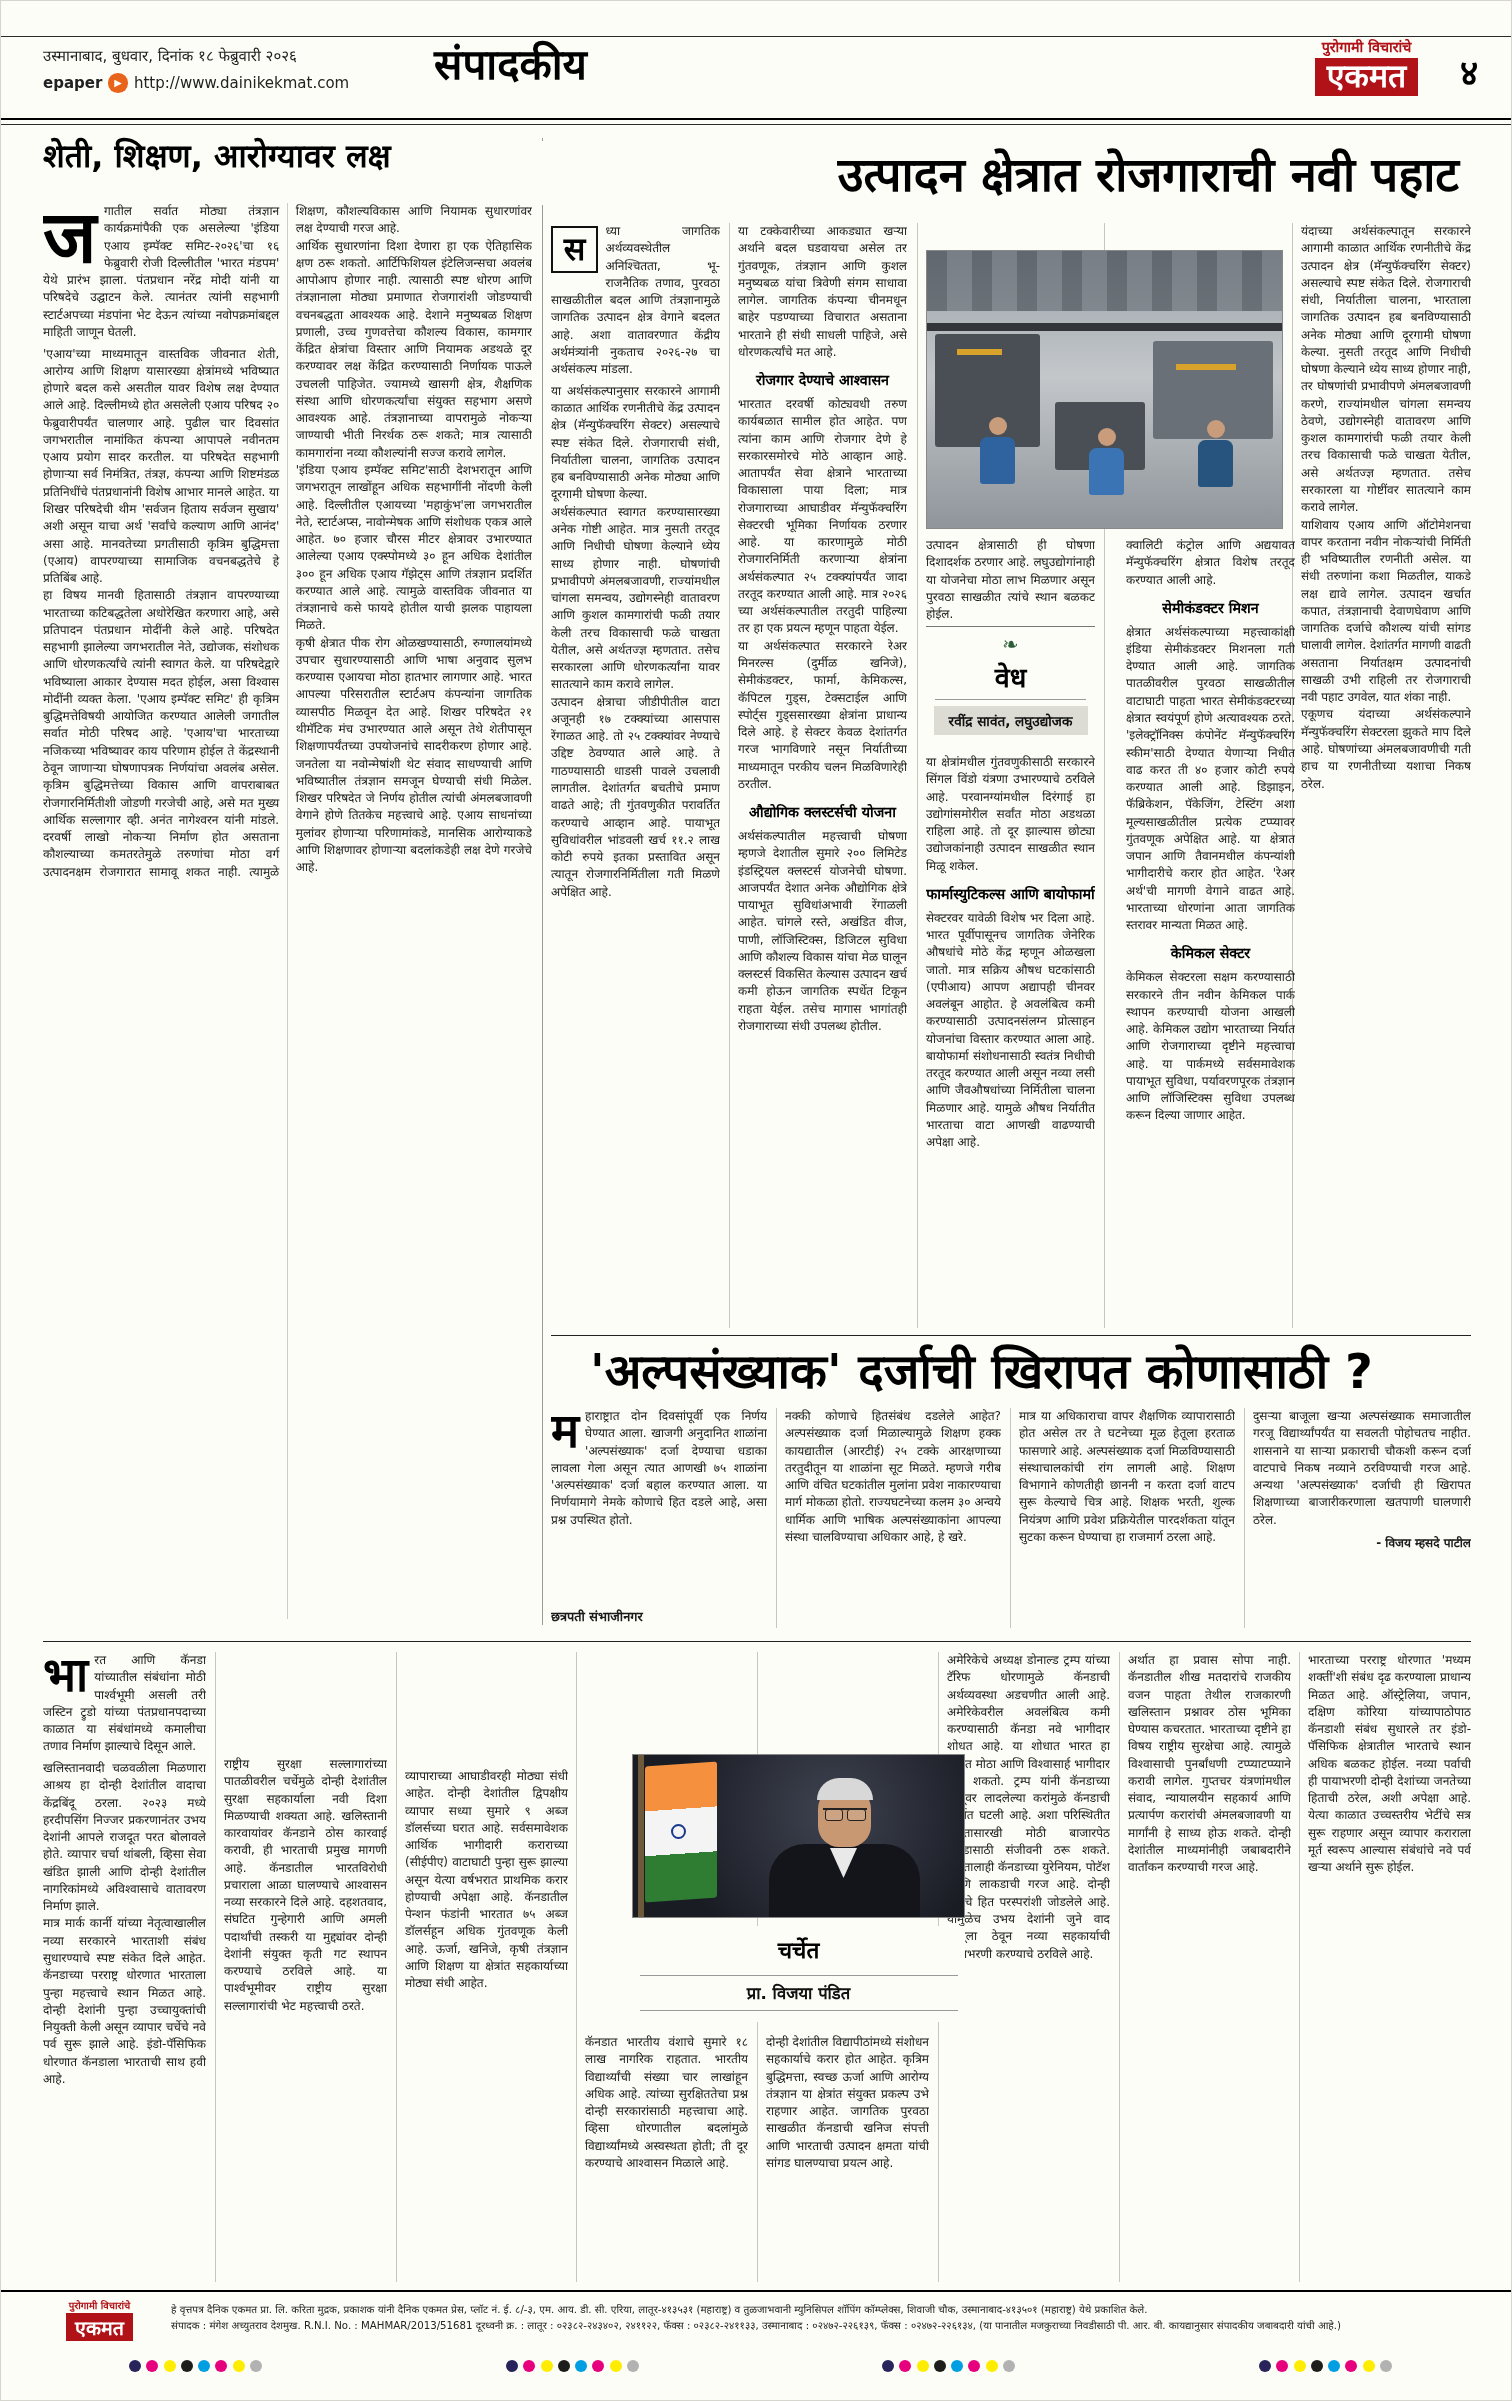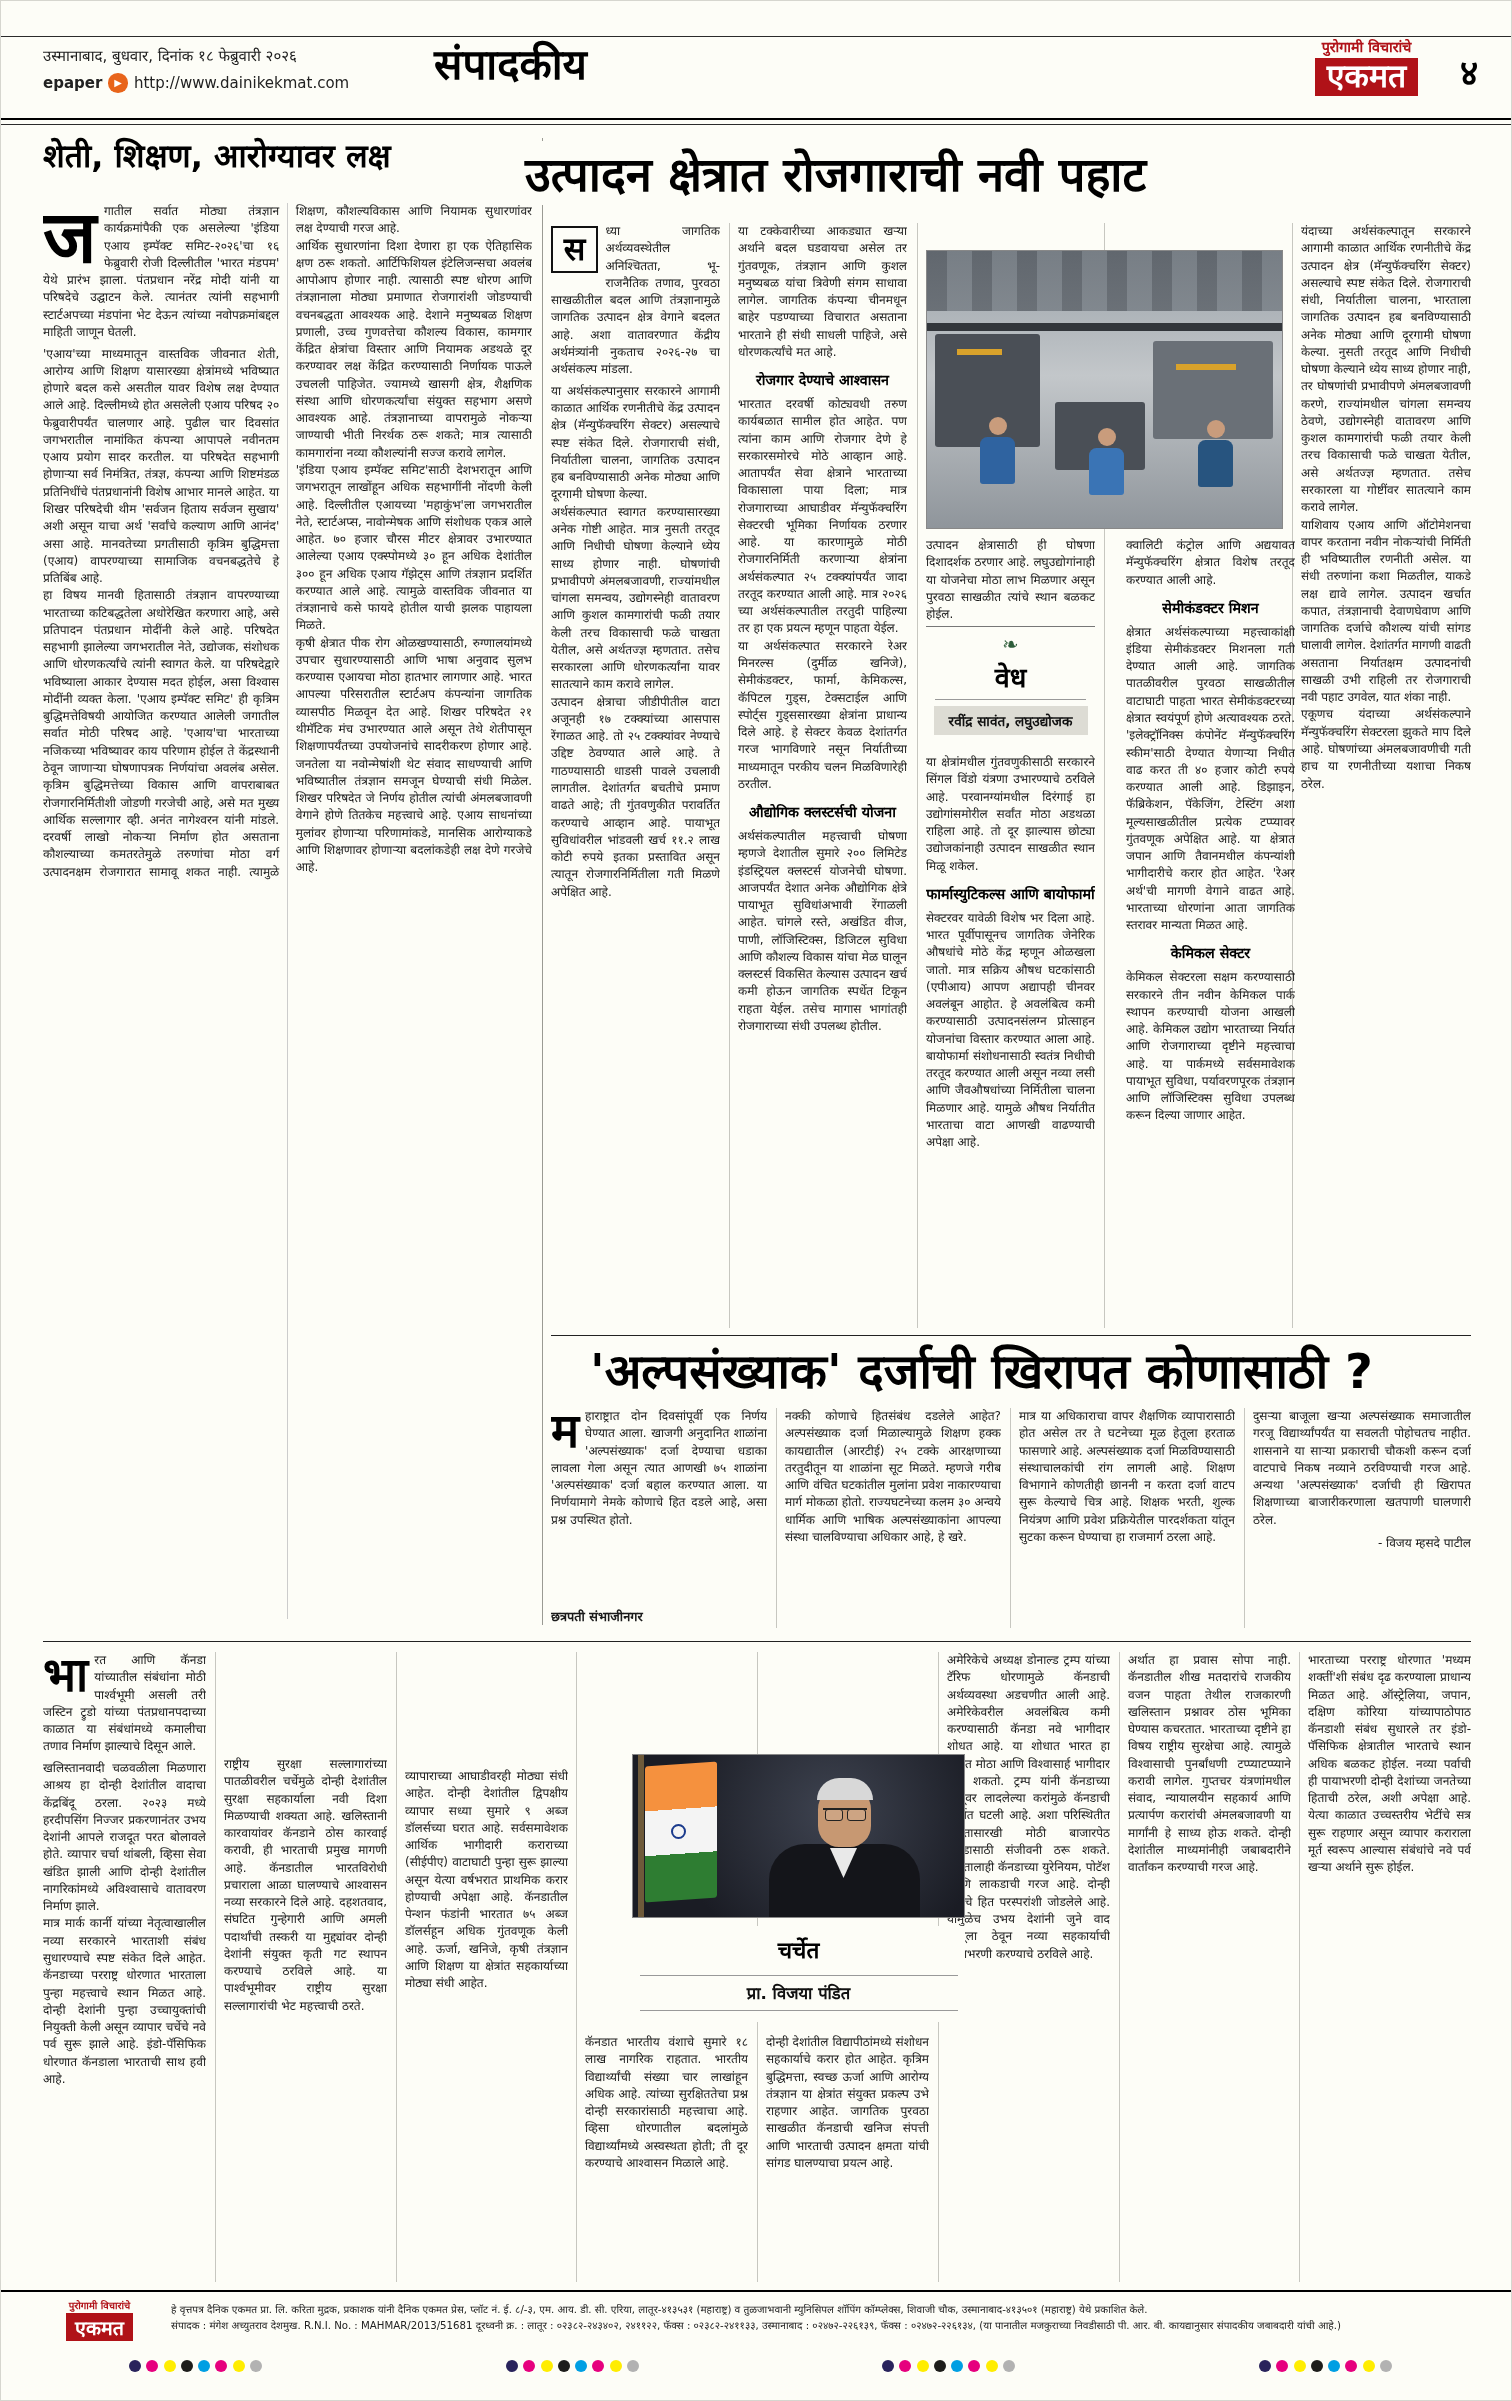--- a/index.html
+++ b/index.html
@@ -79,21 +79,21 @@
   
   .tagbox { position:absolute; z-index:4; background:#fdfdf7; text-align:center; border-top:0.8px solid #777; }
   .tagbox .orn { font-size:19.6px; color:#2e5d3a; padding-top:6px; }
   .tagbox .lbl { font-size:27px; font-weight:700; color:#000; padding:1.5px 0 4.5px; }
   .tagbox .sep { height:0.8px; background:#999; margin:0 9px; }
   .tagbox .auth { margin:6px 7.5px 0; background:#dddcd4; font-size:13.6px; font-weight:700; padding:5.3px 3px; }
   .charchet .lbl { font-size:22.6px; }
   .charchet .auth { background:#fdfdf7; border-top:0.8px solid #999; border-bottom:0.8px solid #999;
                     font-size:16.6px; }
 
-  .byline { text-align:right; font-weight:400; margin-top:6px; }
+  .byline { text-align:right; font-weight:700; margin-top:6px; }
   .place-dateline { position:absolute; bottom:1.5px; left:0; font-weight:700; font-size:12.8px; }
 
   
   .footer-logo { position:absolute; left:42px; top:2298px; width:113px; text-align:center; }
   .footer-logo .tag { font-size:9.8px; font-weight:700; color:#b01218; }
   .footer-logo .name { display:inline-block; background:#b01218; color:#fff; font-size:19.6px;
                        font-weight:700; padding:0.8px 9px; margin-top:0.8px; }
   .imprint { position:absolute; left:170px; top:2301px; width:1300px; font-size:10.2px;
              line-height:1.55; color:#222; text-align:justify; }
   .regmarks { position:absolute; top:2359px; display:flex; gap:5.3px; }
@@ -132,21 +132,21 @@
     <span class="dc dc-plain">ज</span><span>गातील सर्वात मोठ्या तंत्रज्ञान कार्यक्रमांपैकी एक असलेल्या 'इंडिया एआय इम्पॅक्ट समिट-२०२६'चा १६ फेब्रुवारी रोजी दिल्लीतील 'भारत मंडपम' येथे प्रारंभ झाला. पंतप्रधान नरेंद्र मोदी यांनी या परिषदेचे उद्घाटन केले. त्यानंतर त्यांनी सहभागी स्टार्टअपच्या मंडपांना भेट देऊन त्यांच्या नवोपक्रमांबद्दल माहिती जाणून घेतली.</span>
     <p class="rest">'एआय'च्या माध्यमातून वास्तविक जीवनात शेती, आरोग्य आणि शिक्षण यासारख्या क्षेत्रांमध्ये भविष्यात होणारे बदल कसे असतील यावर विशेष लक्ष देण्यात आले आहे. दिल्लीमध्ये होत असलेली एआय परिषद २० फेब्रुवारीपर्यंत चालणार आहे. पुढील चार दिवसांत जगभरातील नामांकित कंपन्या आपापले नवीनतम एआय प्रयोग सादर करतील. या परिषदेत सहभागी होणाऱ्या सर्व निमंत्रित, तंत्रज्ञ, कंपन्या आणि शिष्टमंडळ प्रतिनिधींचे पंतप्रधानांनी विशेष आभार मानले आहेत. या शिखर परिषदेची थीम 'सर्वजन हिताय सर्वजन सुखाय' अशी असून याचा अर्थ 'सर्वांचे कल्याण आणि आनंद' असा आहे. मानवतेच्या प्रगतीसाठी कृत्रिम बुद्धिमत्ता (एआय) वापरण्याच्या सामाजिक वचनबद्धतेचे हे प्रतिबिंब आहे.
 हा विषय मानवी हितासाठी तंत्रज्ञान वापरण्याच्या भारताच्या कटिबद्धतेला अधोरेखित करणारा आहे, असे प्रतिपादन पंतप्रधान मोदींनी केले आहे. परिषदेत सहभागी झालेल्या जगभरातील नेते, उद्योजक, संशोधक आणि धोरणकर्त्यांचे त्यांनी स्वागत केले. या परिषदेद्वारे भविष्याला आकार देण्यास मदत होईल, असा विश्वास मोदींनी व्यक्त केला. 'एआय इम्पॅक्ट समिट' ही कृत्रिम बुद्धिमत्तेविषयी आयोजित करण्यात आलेली जगातील सर्वात मोठी परिषद आहे. 'एआय'चा भारताच्या नजिकच्या भविष्यावर काय परिणाम होईल ते केंद्रस्थानी ठेवून जाणाऱ्या घोषणापत्रक निर्णयांचा अवलंब असेल. कृत्रिम बुद्धिमत्तेच्या विकास आणि वापराबाबत रोजगारनिर्मितीशी जोडणी गरजेची आहे, असे मत मुख्य आर्थिक सल्लागार व्ही. अनंत नागेश्वरन यांनी मांडले. दरवर्षी लाखो नोकऱ्या निर्माण होत असताना कौशल्याच्या कमतरतेमुळे तरुणांचा मोठा वर्ग उत्पादनक्षम रोजगारात सामावू शकत नाही. त्यामुळे शिक्षण, कौशल्यविकास आणि नियामक सुधारणांवर लक्ष देण्याची गरज आहे.
 आर्थिक सुधारणांना दिशा देणारा हा एक ऐतिहासिक क्षण ठरू शकतो. आर्टिफिशियल इंटेलिजन्सचा अवलंब आपोआप होणार नाही. त्यासाठी स्पष्ट धोरण आणि तंत्रज्ञानाला मोठ्या प्रमाणात रोजगारांशी जोडण्याची वचनबद्धता आवश्यक आहे. देशाने मनुष्यबळ शिक्षण प्रणाली, उच्च गुणवत्तेचा कौशल्य विकास, कामगार केंद्रित क्षेत्रांचा विस्तार आणि नियामक अडथळे दूर करण्यावर लक्ष केंद्रित करण्यासाठी निर्णायक पाऊले उचलली पाहिजेत. ज्यामध्ये खासगी क्षेत्र, शैक्षणिक संस्था आणि धोरणकर्त्यांचा संयुक्त सहभाग असणे आवश्यक आहे. तंत्रज्ञानाच्या वापरामुळे नोकऱ्या जाण्याची भीती निरर्थक ठरू शकते; मात्र त्यासाठी कामगारांना नव्या कौशल्यांनी सज्ज करावे लागेल.
 'इंडिया एआय इम्पॅक्ट समिट'साठी देशभरातून आणि जगभरातून लाखोंहून अधिक सहभागींनी नोंदणी केली आहे. दिल्लीतील एआयच्या 'महाकुंभ'ला जगभरातील नेते, स्टार्टअप्स, नावोन्मेषक आणि संशोधक एकत्र आले आहेत. ७० हजार चौरस मीटर क्षेत्रावर उभारण्यात आलेल्या एआय एक्स्पोमध्ये ३० हून अधिक देशांतील ३०० हून अधिक एआय गॅझेट्स आणि तंत्रज्ञान प्रदर्शित करण्यात आले आहे. त्यामुळे वास्तविक जीवनात या तंत्रज्ञानाचे कसे फायदे होतील याची झलक पाहायला मिळते.
 कृषी क्षेत्रात पीक रोग ओळखण्यासाठी, रुग्णालयांमध्ये उपचार सुधारण्यासाठी आणि भाषा अनुवाद सुलभ करण्यास एआयचा मोठा हातभार लागणार आहे. भारत आपल्या परिसरातील स्टार्टअप कंपन्यांना जागतिक व्यासपीठ मिळवून देत आहे. शिखर परिषदेत २१ थीमॅटिक मंच उभारण्यात आले असून तेथे शेतीपासून शिक्षणापर्यंतच्या उपयोजनांचे सादरीकरण होणार आहे. जनतेला या नवोन्मेषांशी थेट संवाद साधण्याची आणि भविष्यातील तंत्रज्ञान समजून घेण्याची संधी मिळेल. शिखर परिषदेत जे निर्णय होतील त्यांची अंमलबजावणी वेगाने होणे तितकेच महत्त्वाचे आहे. एआय साधनांच्या मुलांवर होणाऱ्या परिणामांकडे, मानसिक आरोग्याकडे आणि शिक्षणावर होणाऱ्या बदलांकडेही लक्ष देणे गरजेचे आहे.</p>
   </div>
 
   <div class="vrule" style="left:541px;top:137px;height:1487px;background:#9a9a93;"></div>
 
-  <div class="hl" style="left:524px;top:140px;width:920px;font-size:47px;text-align:left;">उत्पादन क्षेत्रात रोजगाराची नवी पहाट</div>
+  <div class="hl" style="left:538px;top:140px;width:920px;font-size:47px;text-align:right;">उत्पादन क्षेत्रात रोजगाराची नवी पहाट</div>
 
   <div class="vrule" style="left:728px;top:222px;height:1105px;"></div>
   <div class="vrule" style="left:916px;top:222px;height:1105px;"></div>
   <div class="vrule" style="left:1103px;top:222px;height:1105px;"></div>
   <div class="vrule" style="left:1291px;top:222px;height:1105px;"></div>
 
   <div class="col body-text" style="left:550px;top:222px;width:169px;height:1105px;">
     <span class="dc dc-box">स</span><span>ध्या जागतिक अर्थव्यवस्थेतील अनिश्चितता, भू-राजनैतिक तणाव, पुरवठा साखळीतील बदल आणि तंत्रज्ञानामुळे जागतिक उत्पादन क्षेत्र वेगाने बदलत आहे. अशा वातावरणात केंद्रीय अर्थमंत्र्यांनी नुकताच २०२६-२७ चा अर्थसंकल्प मांडला.</span>
     <p class="rest">या अर्थसंकल्पानुसार सरकारने आगामी काळात आर्थिक रणनीतीचे केंद्र उत्पादन क्षेत्र (मॅन्युफॅक्चरिंग सेक्टर) असल्याचे स्पष्ट संकेत दिले. रोजगाराची संधी, निर्यातीला चालना, जागतिक उत्पादन हब बनविण्यासाठी अनेक मोठ्या आणि दूरगामी घोषणा केल्या.
 अर्थसंकल्पात स्वागत करण्यासारख्या अनेक गोष्टी आहेत. मात्र नुसती तरतूद आणि निधीची घोषणा केल्याने ध्येय साध्य होणार नाही. घोषणांची प्रभावीपणे अंमलबजावणी, राज्यांमधील चांगला समन्वय, उद्योगस्नेही वातावरण आणि कुशल कामगारांची फळी तयार केली तरच विकासाची फळे चाखता येतील, असे अर्थतज्ज्ञ म्हणतात. तसेच सरकारला आणि धोरणकर्त्यांना यावर सातत्याने काम करावे लागेल.

